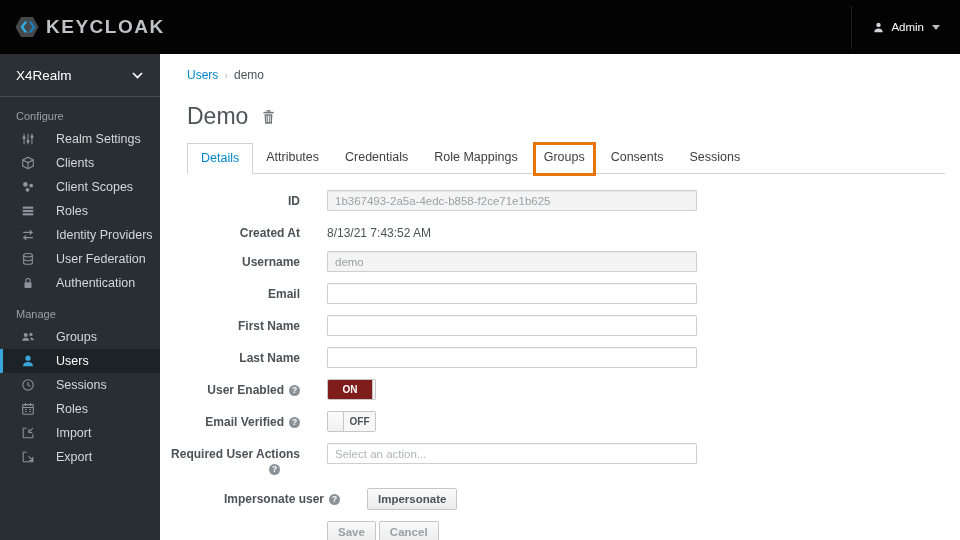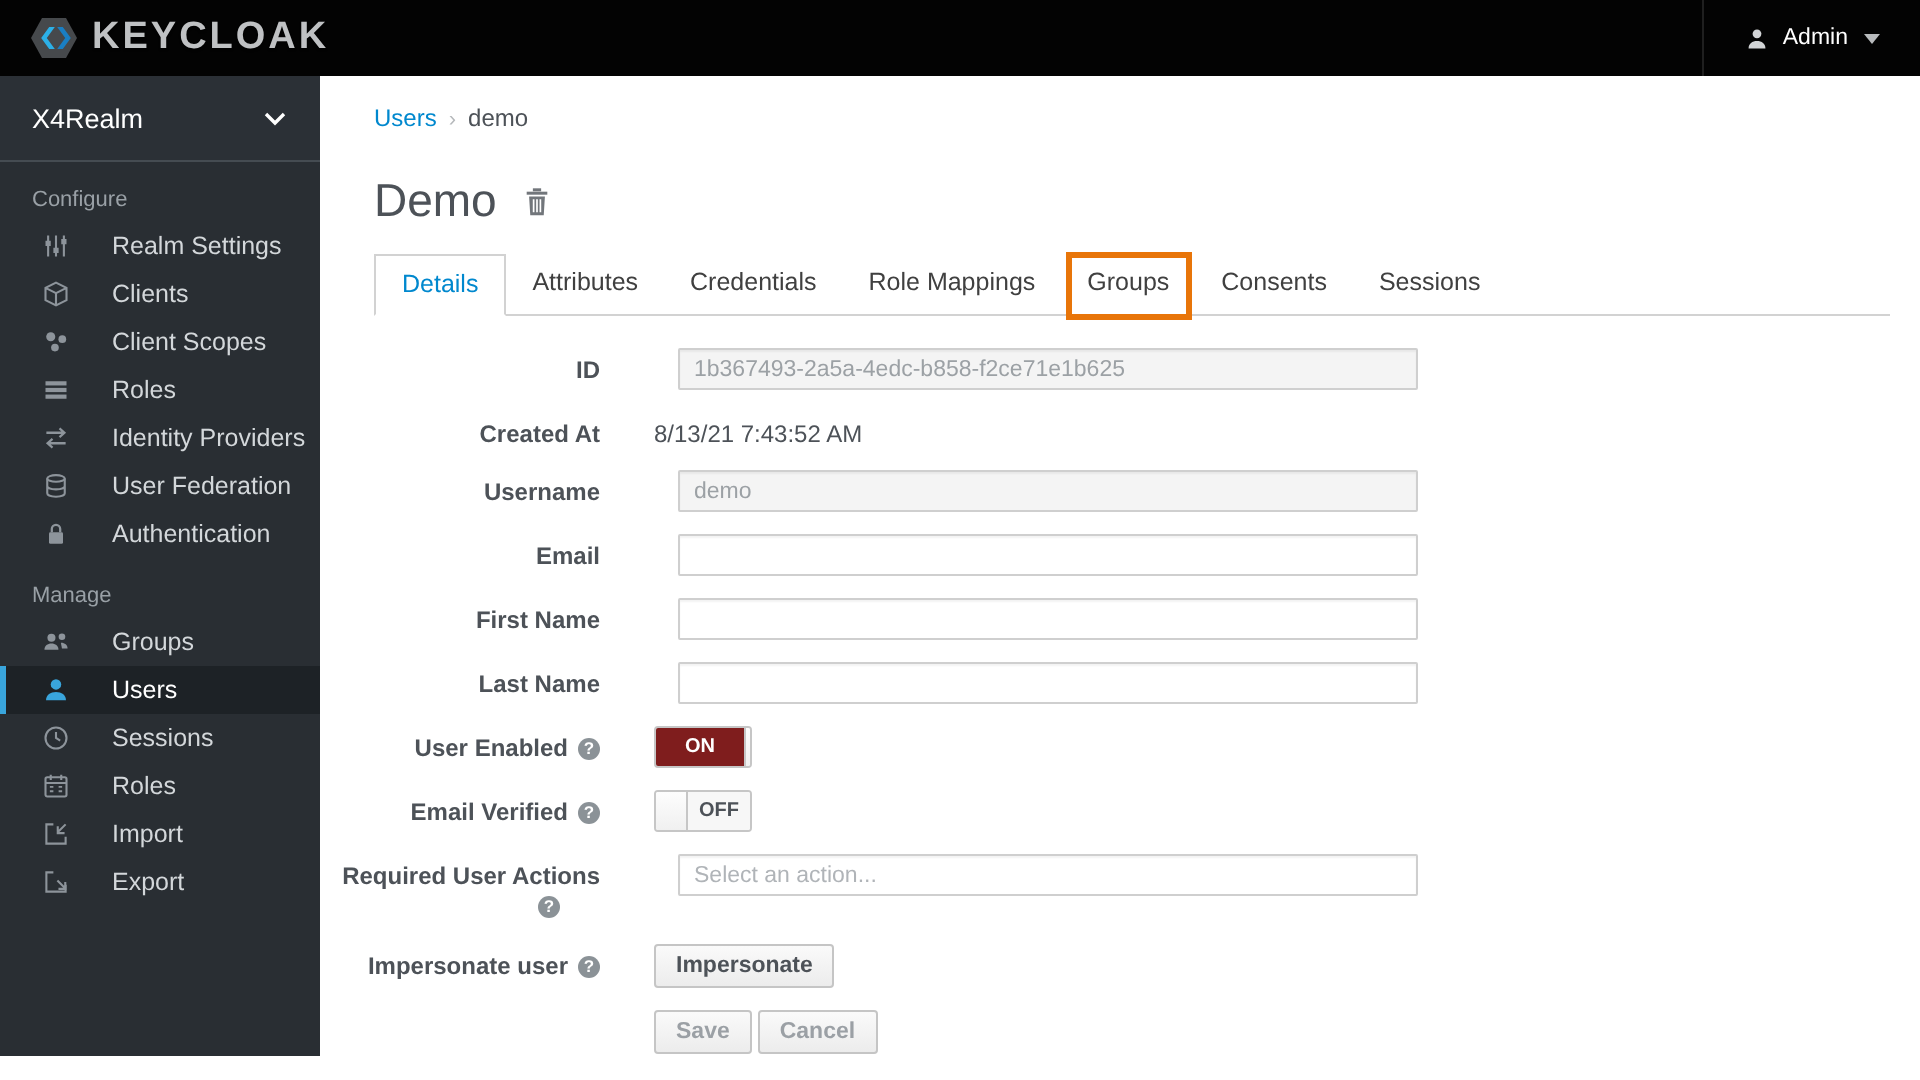--- a/index.html
+++ b/index.html
@@ -5,21 +5,21 @@
   * { box-sizing: border-box; }
   html,body { margin:0; padding:0; }
   body {
     width:960px; height:540px; background:#fff;
     font-family:"Liberation Sans", sans-serif;
     -webkit-font-smoothing:antialiased;
   }
   .screen { position:relative; width:960px; height:540px; overflow:hidden; }
 
   
-  .topbar { height:38px; background:#030303; display:flex; align-items:center; justify-content:space-between; }
+  .topbar { height:54px; background:#030303; display:flex; align-items:center; justify-content:space-between; }
   .brand { display:flex; align-items:center; gap:7px; padding-left:15px; cursor:pointer; }
   .brand-text { font-size:19px; font-weight:700; letter-spacing:1.5px; color:#bfc1c3;
                 text-shadow:0 1px 1px rgba(0,0,0,.6); }
   .user-menu { display:flex; align-items:center; gap:6px; height:43px; padding:0 20px;
                border-left:1px solid #1f1f1f; color:#fff; font-size:11.5px; cursor:pointer; }
 
   
   .layout { display:flex; height:490px; }
 
   
@@ -56,21 +56,21 @@
 
   
   .form { margin-top:16px; }
   .form-row { display:flex; align-items:flex-start; margin-bottom:11px;gap:15px; }
   .form-label { width:113px; flex:none; display:flex; flex-direction:column; align-items:flex-end;
                 font-size:12px; font-weight:700; color:#4d5258; padding-top:4px; }
   .form-label .txt { white-space:nowrap; }
   .form-control { margin-left:12px; width:370px; }
   input.text { width:100%; height:21px; border:1px solid #cfcfcf; border-radius:1px;
                font-family:"Liberation Sans",sans-serif; font-size:11.5px; padding:0 7px;
-               color:#4d5258; box-shadow:inset 0 1px 1px rgba(3,3,3,.05); outline:none;margin-left:12px; }
+               color:#4d5258; box-shadow:inset 0 1px 1px rgba(3,3,3,.05); outline:none; }
   input.text::placeholder { color:#b0b4b8; }
   input.text:disabled { background:#f4f4f4; color:#9ca1a5; }
   .static-value { font-size:12px; color:#4d5258; padding-top:4px; }
 
   .help { display:inline-block; width:11px; height:11px; border-radius:50%;
           background:#8b9297; color:#fff; font-size:8.5px; line-height:11px;
           text-align:center; font-weight:700; margin-left:5px; }
   .help.below { margin-top:3px; margin-right:20px; }
   .lblline { display:flex; align-items:center; white-space:nowrap; }
 
@@ -79,21 +79,21 @@
   .toggle .on-part { background:#7f1d1d; color:#fff; width:44px; display:flex; align-items:center; justify-content:center; }
   .toggle .off-part { background:#f7f7f7; color:#4d5258; width:31px; display:flex; align-items:center; justify-content:center; }
   .toggle .handle { flex:1; background:linear-gradient(#fdfdfd,#f0f0f0); }
   .toggle .handle.left { border-right:1px solid #c6c6c6; }
   .toggle .handle.right { border-left:1px solid #c6c6c6; }
 
   .btn { display:inline-block; font-family:"Liberation Sans",sans-serif; font-size:11.5px; font-weight:600;
          color:#4d5258; background:linear-gradient(#fafafa,#ececec); border:1px solid #c5c5c5;
          border-radius:2px; padding:4px 10px; cursor:pointer; }
   .btn.muted { color:#9ba0a5; }
-  .row-gap-top { margin-top:13px; }
+  .row-gap-top { margin-top:13px;margin-left:40px; }
   .btn + .btn { margin-left:3px; }
 </style>
 </head>
 <body>
 
 <div class="screen">
 
   <div class="topbar">
     <div class="brand">
       <span style="display:flex;">

